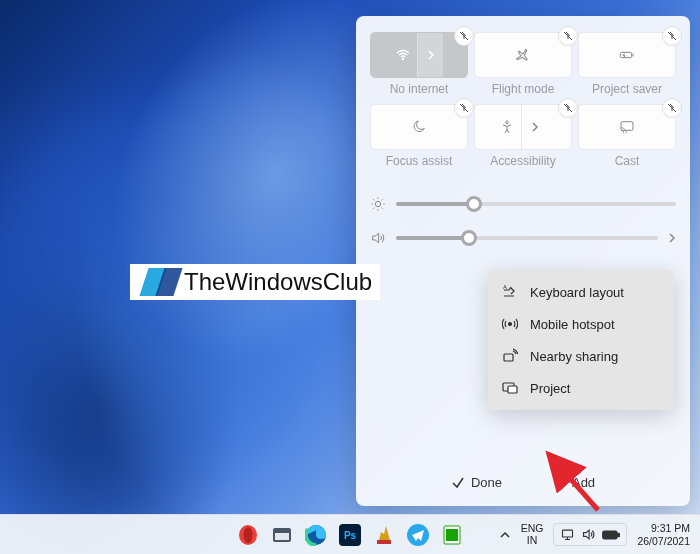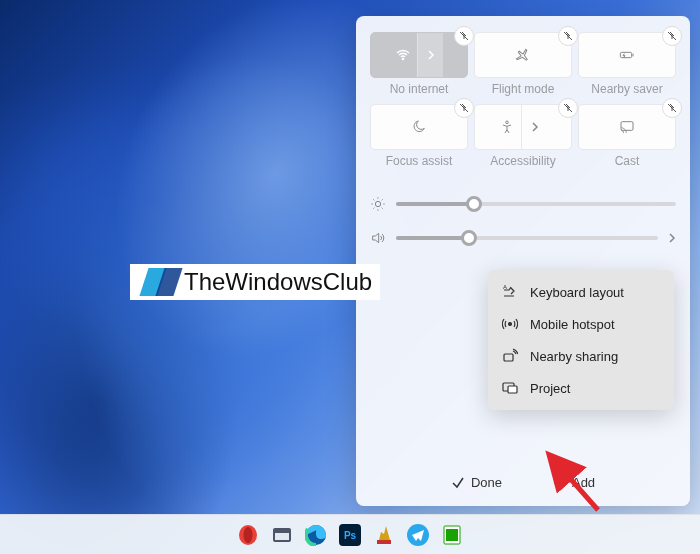--- a/index.html
+++ b/index.html
@@ -190,21 +190,21 @@
         <svg class="ic" viewBox="0 0 24 24" fill="none" stroke="currentColor" stroke-width="1.5">
             <rect x="2" y="8" width="17" height="8" rx="2"></rect>
             <path d="M21 10v4M8 10l-2 3h3l-2 3"></path>
           </svg>
       </div>
       <span class="pin">
           <svg width="10" height="10" viewBox="0 0 10 10" stroke="#555" stroke-width="1">
             <path d="M3 1l4 4M5 3v5M1 1l8 8"></path>
           </svg>
         </span>
-      <span class="tile-label">Nearby saver</span>
+      <span class="tile-label">Project saver</span>
     </div>
 
     <div class="tile-wrap">
       <div class="tile">
         <svg class="ic" viewBox="0 0 24 24" fill="none" stroke="currentColor" stroke-width="1.5">
             <path d="M20 14a8 8 0 11-9-11 6 6 0 009 11z"></path>
           </svg>
       </div>
       <span class="pin">
           <svg width="10" height="10" viewBox="0 0 10 10" stroke="#555" stroke-width="1">
@@ -382,13 +382,39 @@
           <path d="M5 11l12-5-3 11-3-3-2 3z" fill="#fff"></path>
         </svg>
       </div>
     <div class="tb-icon">
         <svg width="22" height="22" viewBox="0 0 22 22">
           <rect x="3" y="2" width="16" height="18" rx="1" fill="#fff" stroke="#18a303"></rect>
           <rect x="5" y="5" width="12" height="12" fill="#18a303"></rect>
         </svg>
       </div>
   </div>
+  <div class="tb-right">
+    <svg width="12" height="12" viewBox="0 0 12 12" fill="none" stroke="#333" stroke-width="1.5">
+        <path d="M2 8l4-4 4 4"></path>
+      </svg>
+    <div class="tb-lang">
+      <div>ENG</div>
+      <div>IN</div>
+    </div>
+    <div class="tb-tray">
+      <svg width="15" height="15" viewBox="0 0 24 24" fill="none" stroke="#333" stroke-width="1.8">
+          <rect x="4" y="5" width="16" height="11" rx="1"></rect>
+          <path d="M8 20h8M12 16v4"></path>
+        </svg>
+      <svg width="15" height="15" viewBox="0 0 24 24" fill="none" stroke="#333" stroke-width="1.8">
+          <path d="M4 9h4l5-4v14l-5-4H4zM16 9a4 4 0 010 6M18 6a8 8 0 010 12"></path>
+        </svg>
+      <svg width="18" height="12" viewBox="0 0 24 14" fill="none" stroke="#333" stroke-width="1.8">
+          <rect x="1" y="2" width="19" height="10" rx="2" fill="#333"></rect>
+          <rect x="21" y="5" width="2" height="4" fill="#333"></rect>
+        </svg>
+    </div>
+    <div class="tb-clock">
+      <div>9:31 PM</div>
+      <div>26/07/2021</div>
+    </div>
+  </div>
 </div>
 
 </body></html>

